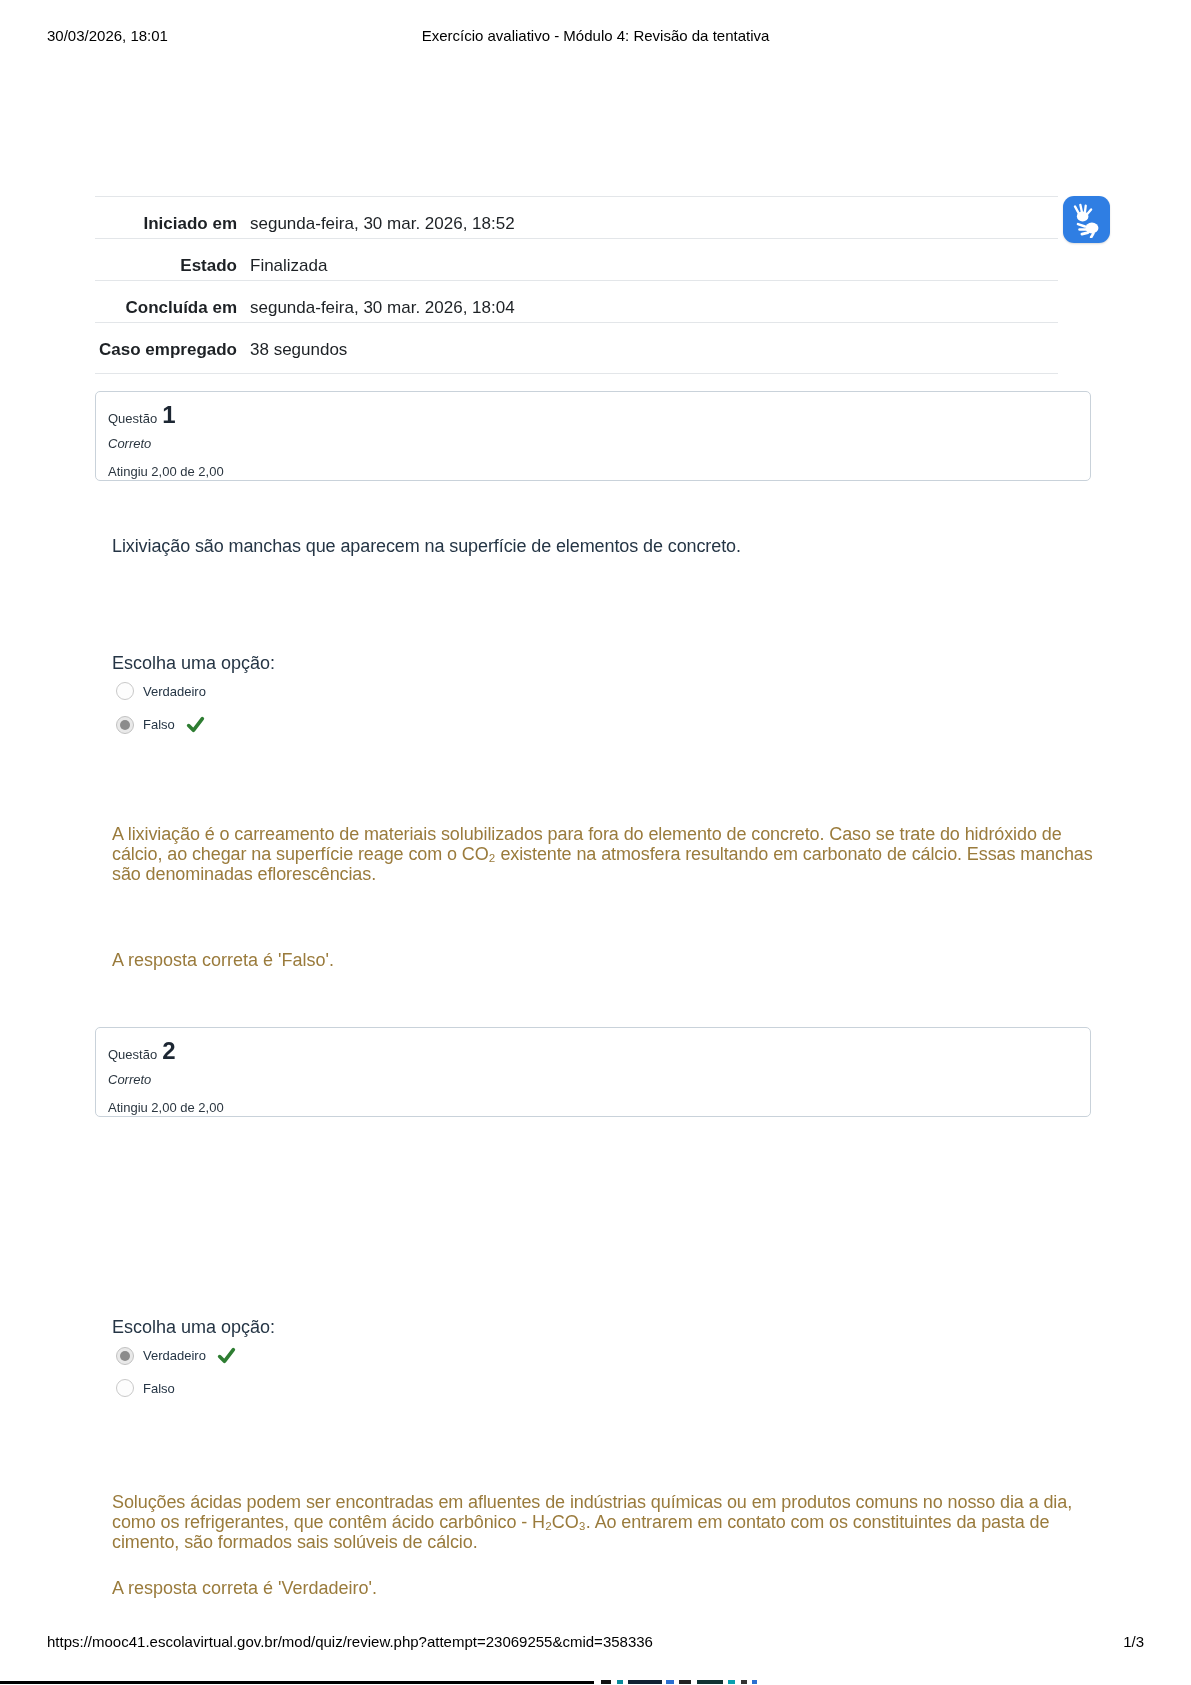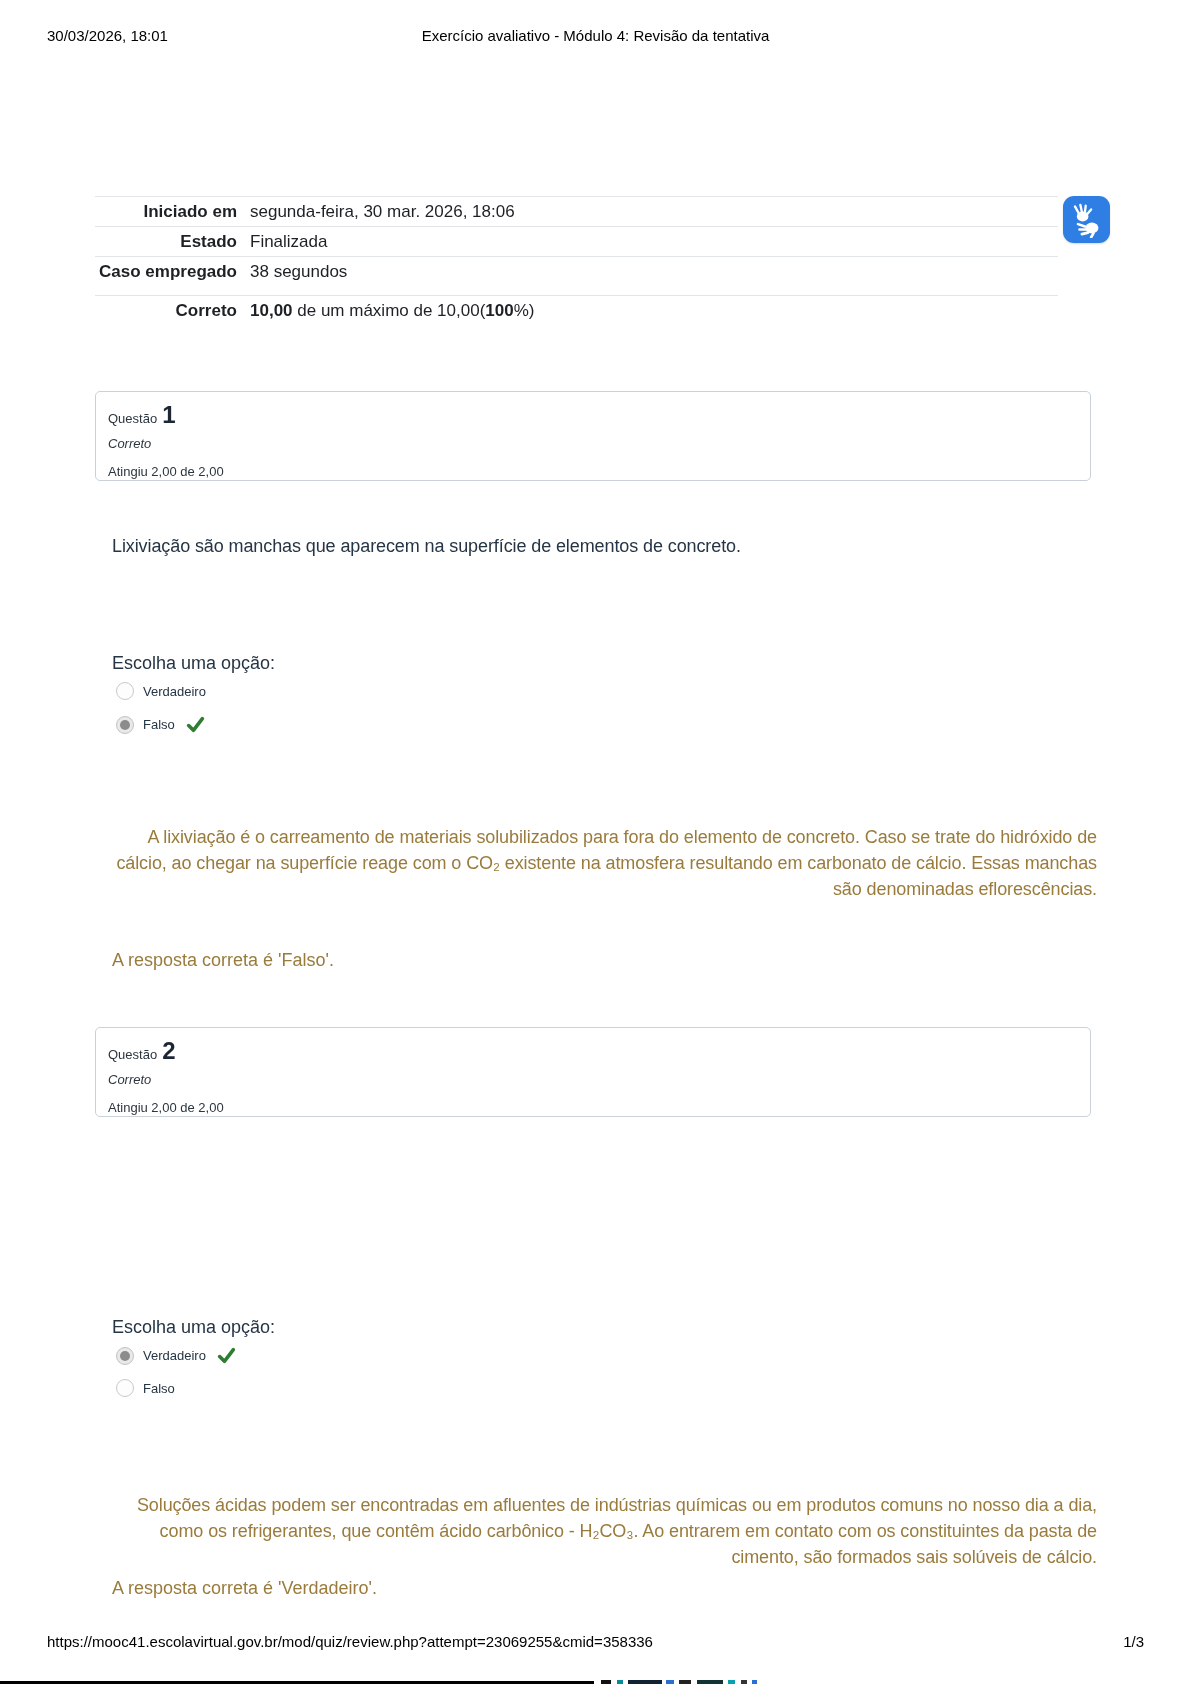--- a/index.html
+++ b/index.html
@@ -20,21 +20,21 @@
   
   .handtalk{
     position:absolute;top:196px;left:1063px;width:47px;height:47px;border:none;
     border-radius:11px;background:#2f7ee3;cursor:pointer;padding:5px;
     box-shadow:0 1px 2px rgba(0,0,0,.15);
   }
   .handtalk svg{width:100%;height:100%;display:block;}
 
   
   .summary{position:absolute;top:196px;left:95px;width:963px;font-size:17px;}
-  .srow{display:flex;border-top:1px solid #e3e6e9;padding:4px 0 3px 0;min-height:19px;}
+  .srow{display:flex;border-top:1px solid #e3e6e9;padding:16px 0 3px 0;min-height:19px;}
   .slabel{width:142px;text-align:right;font-weight:bold;padding-right:13px;flex:none;line-height:22px;}
   .svalue{flex:1;line-height:22px;}
   .srow.tall{padding-bottom:12px;}
   .b{font-weight:bold;}
 
   
   .qbox{
     position:absolute;left:95px;width:996px;height:90px;background:#fff;
     border:1px solid #c9d2da;border-radius:5px;box-sizing:border-box;
     padding:9px 12px;
@@ -48,21 +48,21 @@
 
   
   .qtext{position:absolute;left:112px;width:985px;font-size:18px;color:#253545;letter-spacing:-0.1px;}
   .prompt{position:absolute;left:112px;font-size:18px;color:#253545;}
   .opt{position:absolute;left:116px;display:flex;align-items:center;gap:9px;font-size:13px;color:#253545;}
   .radio{width:18px;height:18px;border-radius:50%;border:1px solid #c9c9c9;background:#fdfdfd;box-sizing:border-box;position:relative;flex:none;}
   .radio.sel{background:#e9e9e9;border-color:#c2c2c2;}
   .radio.sel::after{content:"";position:absolute;left:3px;top:3px;width:10px;height:10px;border-radius:50%;background:#8c8c8c;}
   .check{width:19px;height:19px;flex:none;margin-left:2px;}
 
-  .feedback{position:absolute;left:112px;width:985px;font-size:18px;line-height:26px;color:#9a7b3c;letter-spacing:-0.1px;text-align:right;}
+  .feedback{position:absolute;left:112px;width:985px;font-size:18px;line-height:20px;color:#9a7b3c;letter-spacing:-0.1px;}
   .answer{position:absolute;left:112px;font-size:18px;color:#9a7b3c;}
 
   
   .artifact{position:absolute;left:0;top:1680px;width:100%;height:5px;}
   .artifact .bar{position:absolute;left:0;top:1px;width:594px;height:3px;background:#000;}
   .artifact .fr{position:absolute;top:0;height:4px;display:block;}
 </style>
 </head>
 <body>
 
@@ -90,25 +90,29 @@
           <path d="M26 41 L18 43"></path>
           <path d="M33 42 L30 47"></path>
       </g>
       <ellipse cx="31" cy="35" rx="8.5" ry="7" fill="#ffffff"></ellipse>
     </svg>
   </button>
 
   <div class="summary">
     <div class="srow">
       <div class="slabel">Iniciado em</div>
-      <div class="svalue">segunda-feira, 30 mar. 2026, 18:06</div>
+      <div class="svalue">segunda-feira, 30 mar. 2026, 18:52</div>
     </div>
     <div class="srow">
       <div class="slabel">Estado</div>
       <div class="svalue">Finalizada</div>
+    </div>
+    <div class="srow">
+      <div class="slabel">Concluída em</div>
+      <div class="svalue">segunda-feira, 30 mar. 2026, 18:04</div>
     </div>
     <div class="srow tall">
       <div class="slabel">Caso empregado</div>
       <div class="svalue">38 segundos</div>
     </div>
     <div class="srow">
       <div class="slabel">Correto</div>
       <div class="svalue"><span class="b">10,00</span><span> de um máximo de 10,00(</span><span class="b">100</span><span>%)</span></div>
     </div>
   </div>

